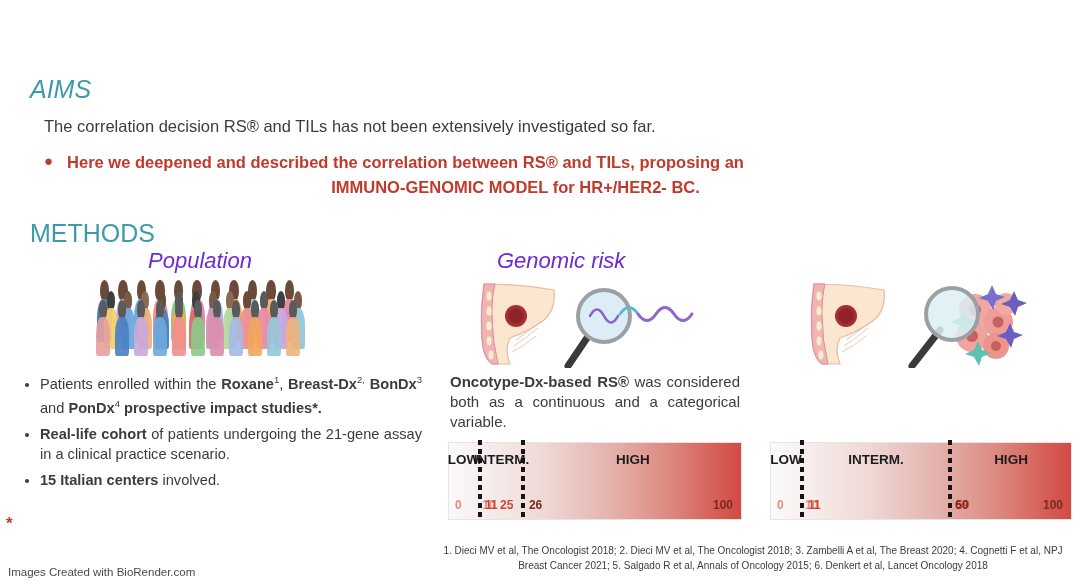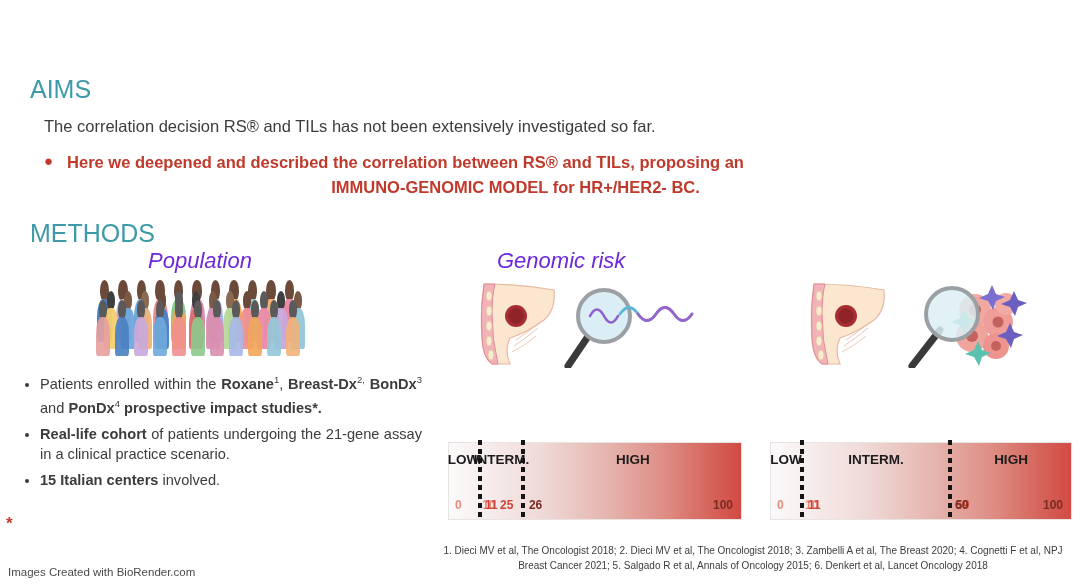--- a/index.html
+++ b/index.html
@@ -14,21 +14,21 @@
   #slide-title{
     position:absolute;left:44px;top:8px;
     font-size:33px;font-weight:bold;color:#0d6e72;
     letter-spacing:-0.3px;
   }
 
   
   .section-heading{
     position:absolute;font-size:25px;color:#3d9aa8;font-weight:normal;
   }
-  #aims-heading{left:30px;top:75px;}
+  #aims-heading{left:30px;top:75px;font-style:italic;}
   #methods-heading{left:30px;top:219px;}
 
   
   #aims-lead{
     position:absolute;left:44px;top:117px;width:900px;
     font-size:16.5px;color:#3c3c3c;
   }
   #aims-bullet-row{
     position:absolute;left:44px;top:150px;width:920px;
     display:flex;gap:14px;
@@ -327,20 +327,23 @@
       <line x1="121" y1="52" x2="98" y2="86" stroke="#3a3a3a" stroke-width="7" stroke-linecap="round"></line>
       <circle cx="134" cy="36" r="26" fill="#dceef5" stroke="#9aa0a4" stroke-width="4"></circle>
       <path d="M120 36 q7 -13 14 0 q7 13 14 0" stroke="#8e5fd0" stroke-width="2.6" fill="none" stroke-linecap="round"></path>
     </g>
     <g>
       <path d="M150 34 q9 -13 18 0 q9 13 18 0 q9 -13 18 0 q9 13 18 0" stroke="#5bb7d6" stroke-width="2.8" fill="none" stroke-linecap="round"></path>
       <path d="M168 34 q9 13 18 0 q9 -13 18 0 q9 13 18 0" stroke="#9b62c9" stroke-width="2.8" fill="none" stroke-linecap="round"></path>
     </g>
   </svg>
 
+  <div class="col-text" id="genomic-text">
+    <b>Oncotype-Dx-based RS®</b><span> was considered both as a continuous and a categorical variable.</span>
+  </div>
 
   <div class="scale-bar" id="genomic-scale">
       <div class="band-label" style="left: 5%;">LOW</div>
       <div class="band-label" style="left: 18%;">INTERM.</div>
       <div class="band-label" style="left: 63%;">HIGH</div>
       <div class="divider" style="left: calc(10.5% - 2px);"></div>
       <div class="divider" style="left: calc(25.5% - 2px);"></div>
       <div class="tick-label tick-low" style="left: 6px;">0</div>
       <div class="tick-label tick-low" style="left: calc(10% + 4px);">10</div>
       <div class="tick-label tick-mid" style="left: calc(11% + 4px);">11</div>

